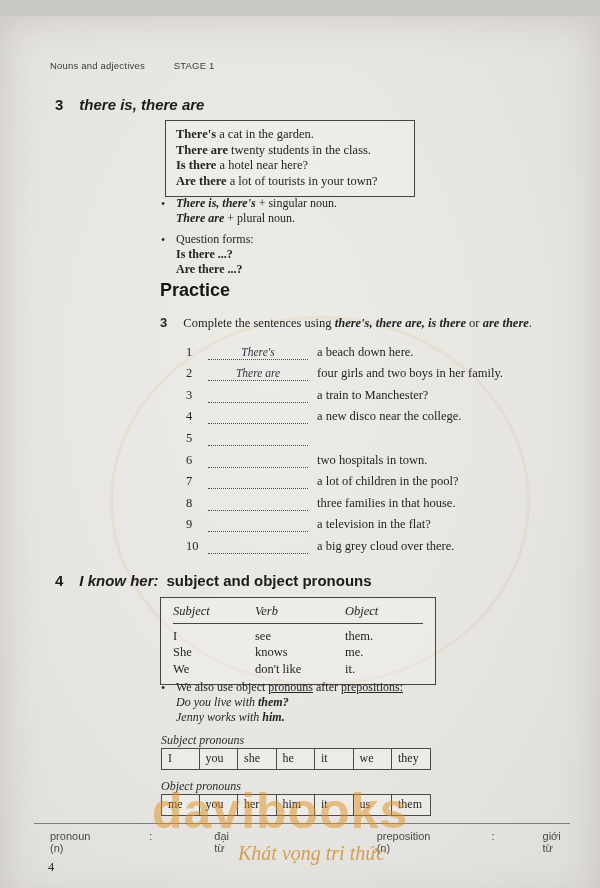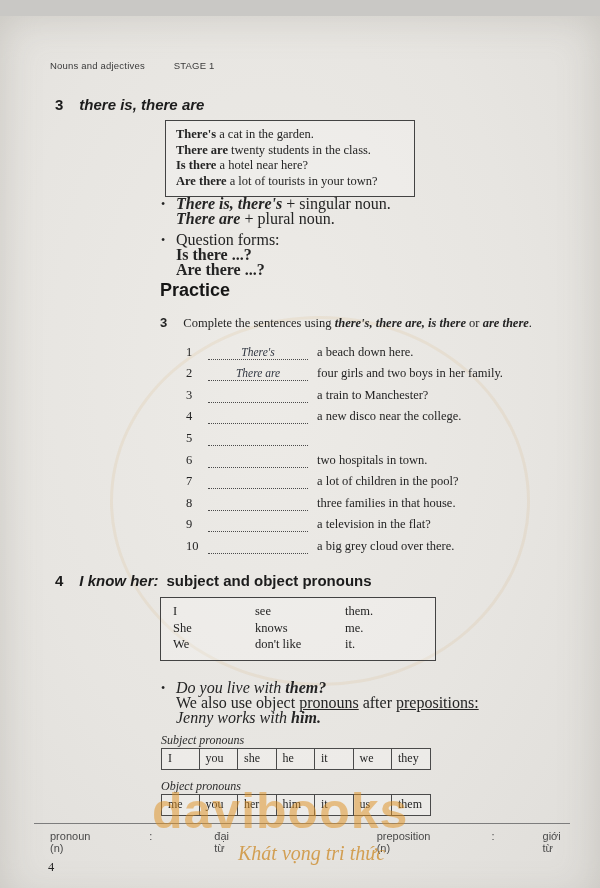--- a/index.html
+++ b/index.html
@@ -12,21 +12,21 @@
     font-family:"Liberation Serif", serif;
     overflow:hidden;
     box-shadow: inset 0 0 40px rgba(120,115,105,0.25);
   }
   .abs { position:absolute; }
   .sans { font-family:"Liberation Sans", sans-serif; }
   .small-header { font-size:9.5px; color:#3a3a3a; letter-spacing:0.2px; }
   .h-section { font-family:"Liberation Sans", sans-serif; font-weight:bold; font-size:15px; color:#1c1c1c; }
   .box { border:1px solid #434343; background:rgba(255,255,255,0.22); }
   .ex-line { font-size:12.5px; line-height:15.5px; }
-  .bullet-block { font-size:16px; line-height:15px; }
+  .bullet-block { font-size:12px; line-height:15px; }
   .bullet-block::before { content:"•"; position:absolute; left:-15px; top:1px; font-size:12px; color:#222; }
   .item { display:flex; align-items:flex-end; height:21.6px; font-size:12.5px; }
   .num { width:22px; flex:none; }
   .blank { width:100px; flex:none; border-bottom:1.6px dotted #4a4a4a; text-align:center;
            font-style:italic; font-size:11.5px; line-height:13px; color:#2f3540; }
   .itext { margin-left:9px; }
   .trow { display:flex; font-size:12.5px; line-height:16.5px; }
   .thead { border-bottom:1px solid #444; padding-bottom:3px; margin-bottom:4px; }
   .c1 { width:82px; flex:none; }
   .c2 { width:90px; flex:none; }
@@ -150,40 +150,45 @@
     </div>
   </div>
 
   <div class="abs" style="left:55px; top:556px;">
     <span class="h-section">4</span>
     <span class="h-section" style="font-style:italic; margin-left:12px;">I know her:</span>
     <span class="h-section" style="margin-left:4px;">subject and object pronouns</span>
   </div>
 
   <div class="abs box" style="left:160px; top:581px; width:276px; padding:5px 12px 7px;">
+    <div class="trow thead">
+      <span class="c1"><i>Subject</i></span>
+      <span class="c2"><i>Verb</i></span>
+      <span class="c3"><i>Object</i></span>
+    </div>
     <div class="trow">
       <span class="c1">I</span>
       <span class="c2">see</span>
       <span class="c3">them.</span>
     </div>
     <div class="trow">
       <span class="c1">She</span>
       <span class="c2">knows</span>
       <span class="c3">me.</span>
     </div>
     <div class="trow">
       <span class="c1">We</span>
       <span class="c2">don't like</span>
       <span class="c3">it.</span>
     </div>
   </div>
 
   <div class="abs bullet-block" style="left:176px; top:664px;">
+    <div><span>We also use object </span><span class="u">pronouns</span><span> after </span><span class="u">prepositions:</span></div>
     <div style="font-style:italic;"><span>Do you live with </span><b>them?</b></div>
-    <div><span>We also use object </span><span class="u">pronouns</span><span> after </span><span class="u">prepositions:</span></div>
     <div style="font-style:italic;"><span>Jenny works with </span><b>him.</b></div>
   </div>
 
   <div class="abs plabel" style="left:161px; top:717px;">Subject pronouns</div>
   <div class="abs pstrip" style="left:161px; top:732px;">
     <span class="pcell">I</span>
     <span class="pcell">you</span>
     <span class="pcell">she</span>
     <span class="pcell">he</span>
     <span class="pcell">it</span>

